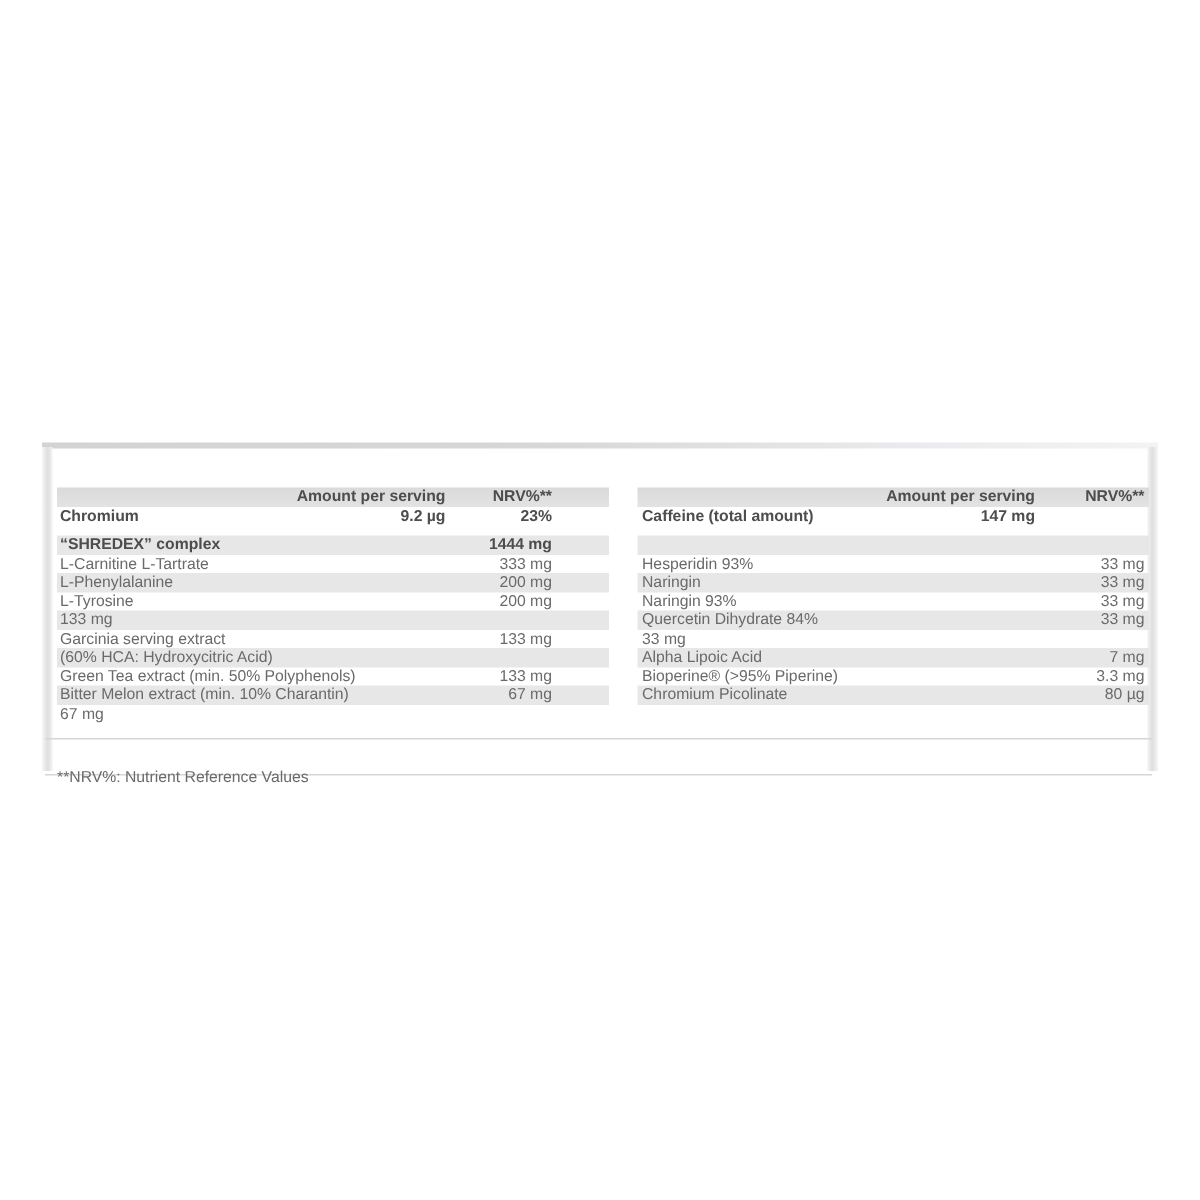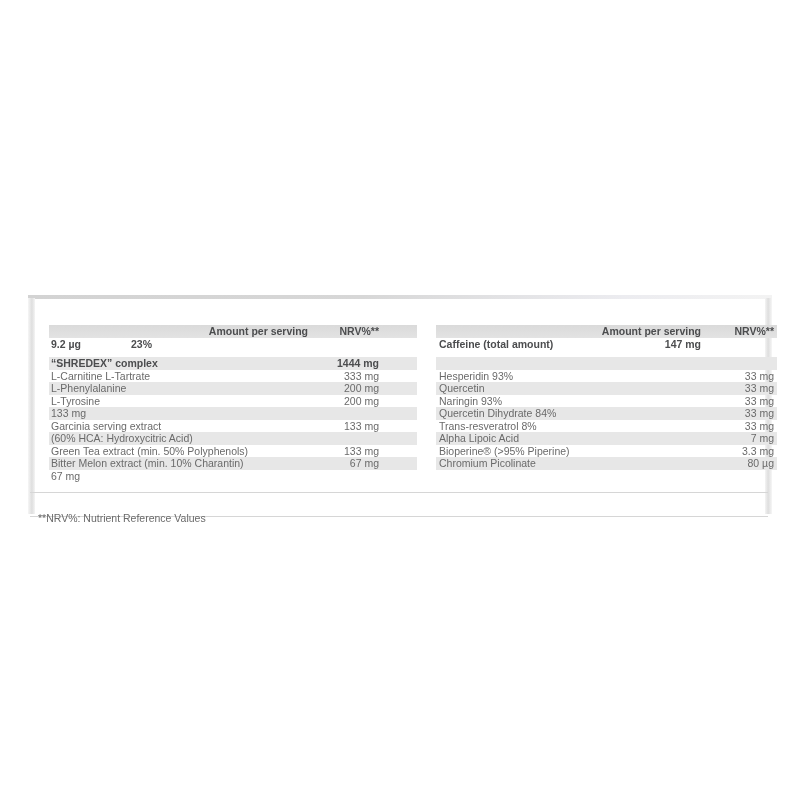--- a/index.html
+++ b/index.html
@@ -47,21 +47,21 @@
     left: 737px;
     background: linear-gradient(to right, #f4f4f4, #dedede 45%, #f6f6f6);
   }
   .serving-info {
     position: absolute;
     left: 10px; top: 7px;
     line-height: 11.5px;
     white-space: nowrap;
   }
   .b { font-weight: 700; color: var(--bold-text); }
-  .tbl { position: absolute; top: 30px; margin-left: 11px; }
+  .tbl { position: absolute; top: 30px; }
   .tbl-left  { left: 10px;  width: 368px; }
   .tbl-right { left: 397px; width: 341px; }
   .trow {
     display: flex;
     height: 12.5px;
     line-height: 12.5px;
     white-space: nowrap;
   }
   .tbl-left  .trow { padding-left: 2px; padding-right: 38px; }
   .tbl-right .trow { padding-left: 3px; padding-right: 3px; }
@@ -97,20 +97,21 @@
   <div class="edge-strip edge-right"></div>
 
 
   <div class="tbl tbl-left" id="tbl-left">
     <div class="trow thead">
       <span class="cell-name"></span>
       <span class="cell-amt">Amount per serving</span>
       <span class="cell-nrv">NRV%**</span>
     </div>
     <div class="trow primary">
+      <span class="cell-name">Chromium</span>
       <span class="cell-amt">9.2 µg</span>
       <span class="cell-nrv">23%</span>
     </div>
     <div class="spacer"></div>
     <div class="rows">
         <div class="trow item shaded bold">
           <span class="cell-name">“SHREDEX” complex</span>
           <span class="cell-amt">1444 mg</span>
         </div>
         <div class="trow item">
@@ -165,33 +166,32 @@
     <div class="rows">
         <div class="trow item shaded">
           <span class="cell-name"></span>
           <span class="cell-amt"></span>
         </div>
         <div class="trow item">
           <span class="cell-name">Hesperidin 93%</span>
           <span class="cell-amt">33 mg</span>
         </div>
         <div class="trow item shaded">
-          <span class="cell-name">Quercetin</span>
+          <span class="cell-name">Naringin</span>
           <span class="cell-amt">33 mg</span>
         </div>
         <div class="trow item">
           <span class="cell-name">Naringin 93%</span>
           <span class="cell-amt">33 mg</span>
         </div>
         <div class="trow item shaded">
           <span class="cell-name">Quercetin Dihydrate 84%</span>
           <span class="cell-amt">33 mg</span>
         </div>
         <div class="trow item">
-          <span class="cell-name">Trans-resveratrol 8%</span>
           <span class="cell-amt">33 mg</span>
         </div>
         <div class="trow item shaded">
           <span class="cell-name">Alpha Lipoic Acid</span>
           <span class="cell-amt">7 mg</span>
         </div>
         <div class="trow item">
           <span class="cell-name">Bioperine® (&gt;95% Piperine)</span>
           <span class="cell-amt">3.3 mg</span>
         </div>

